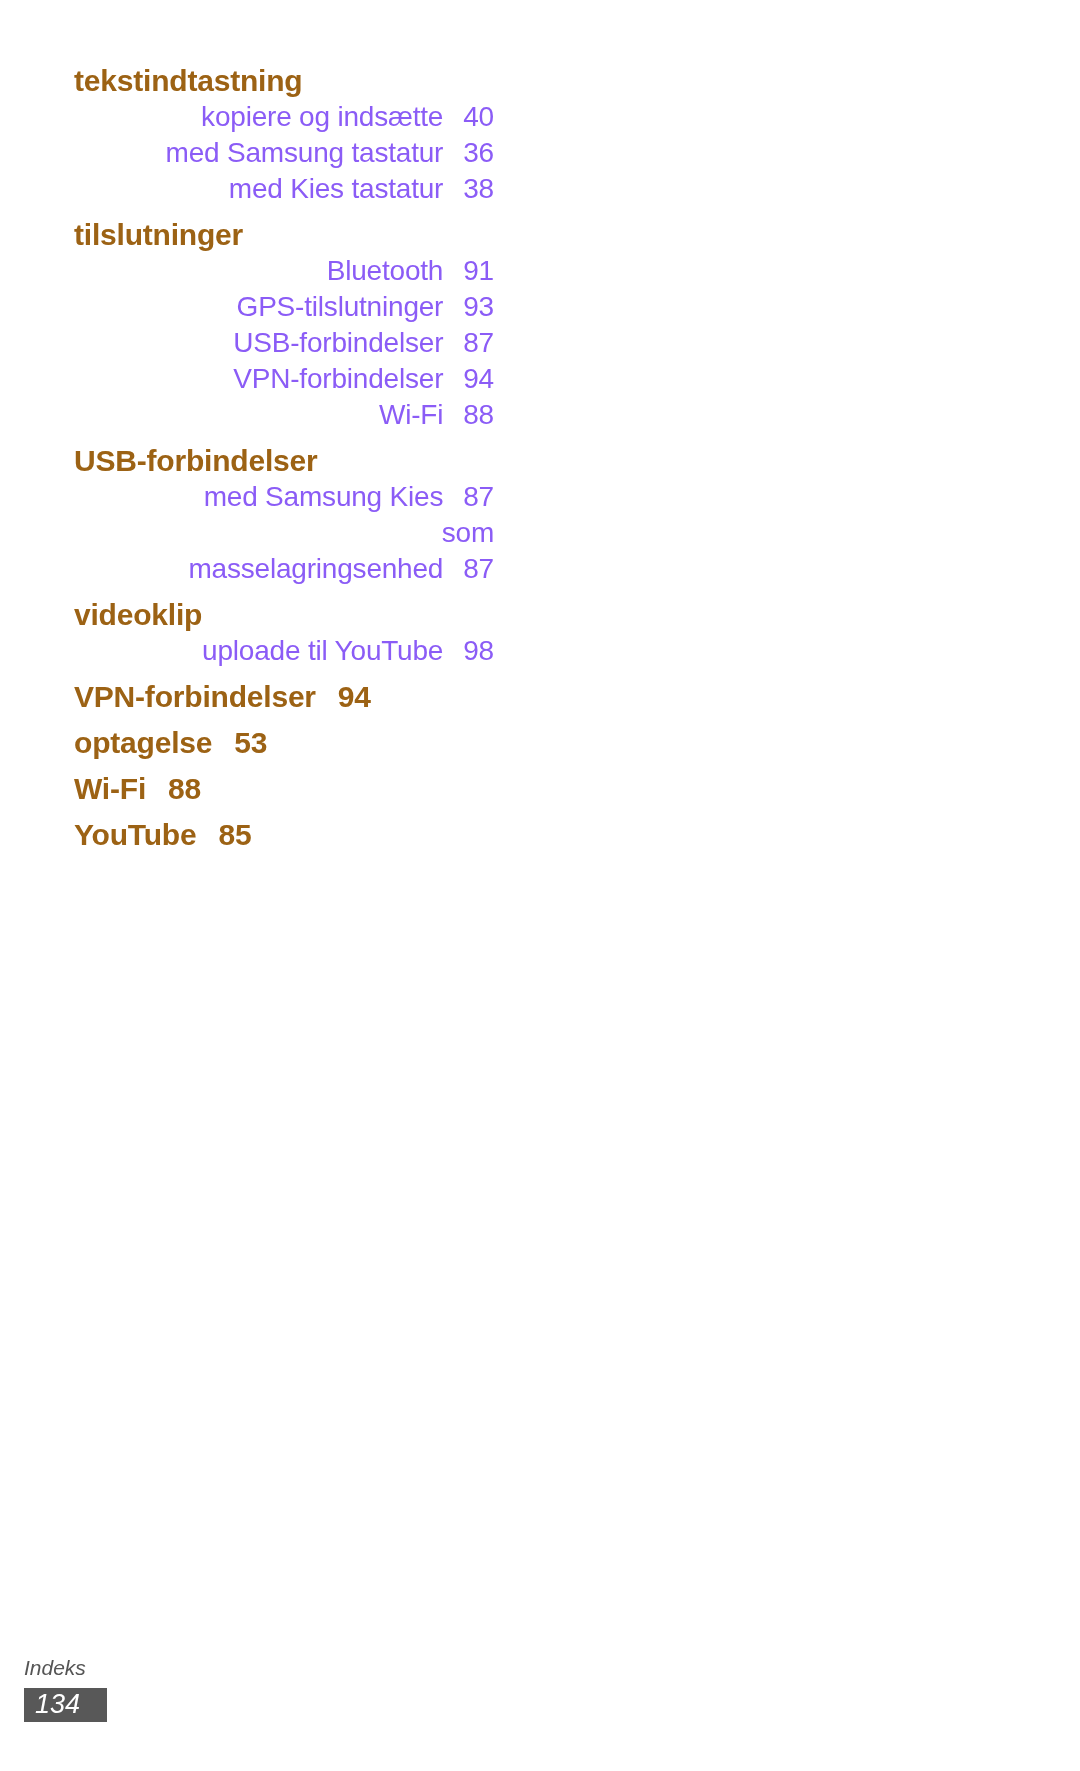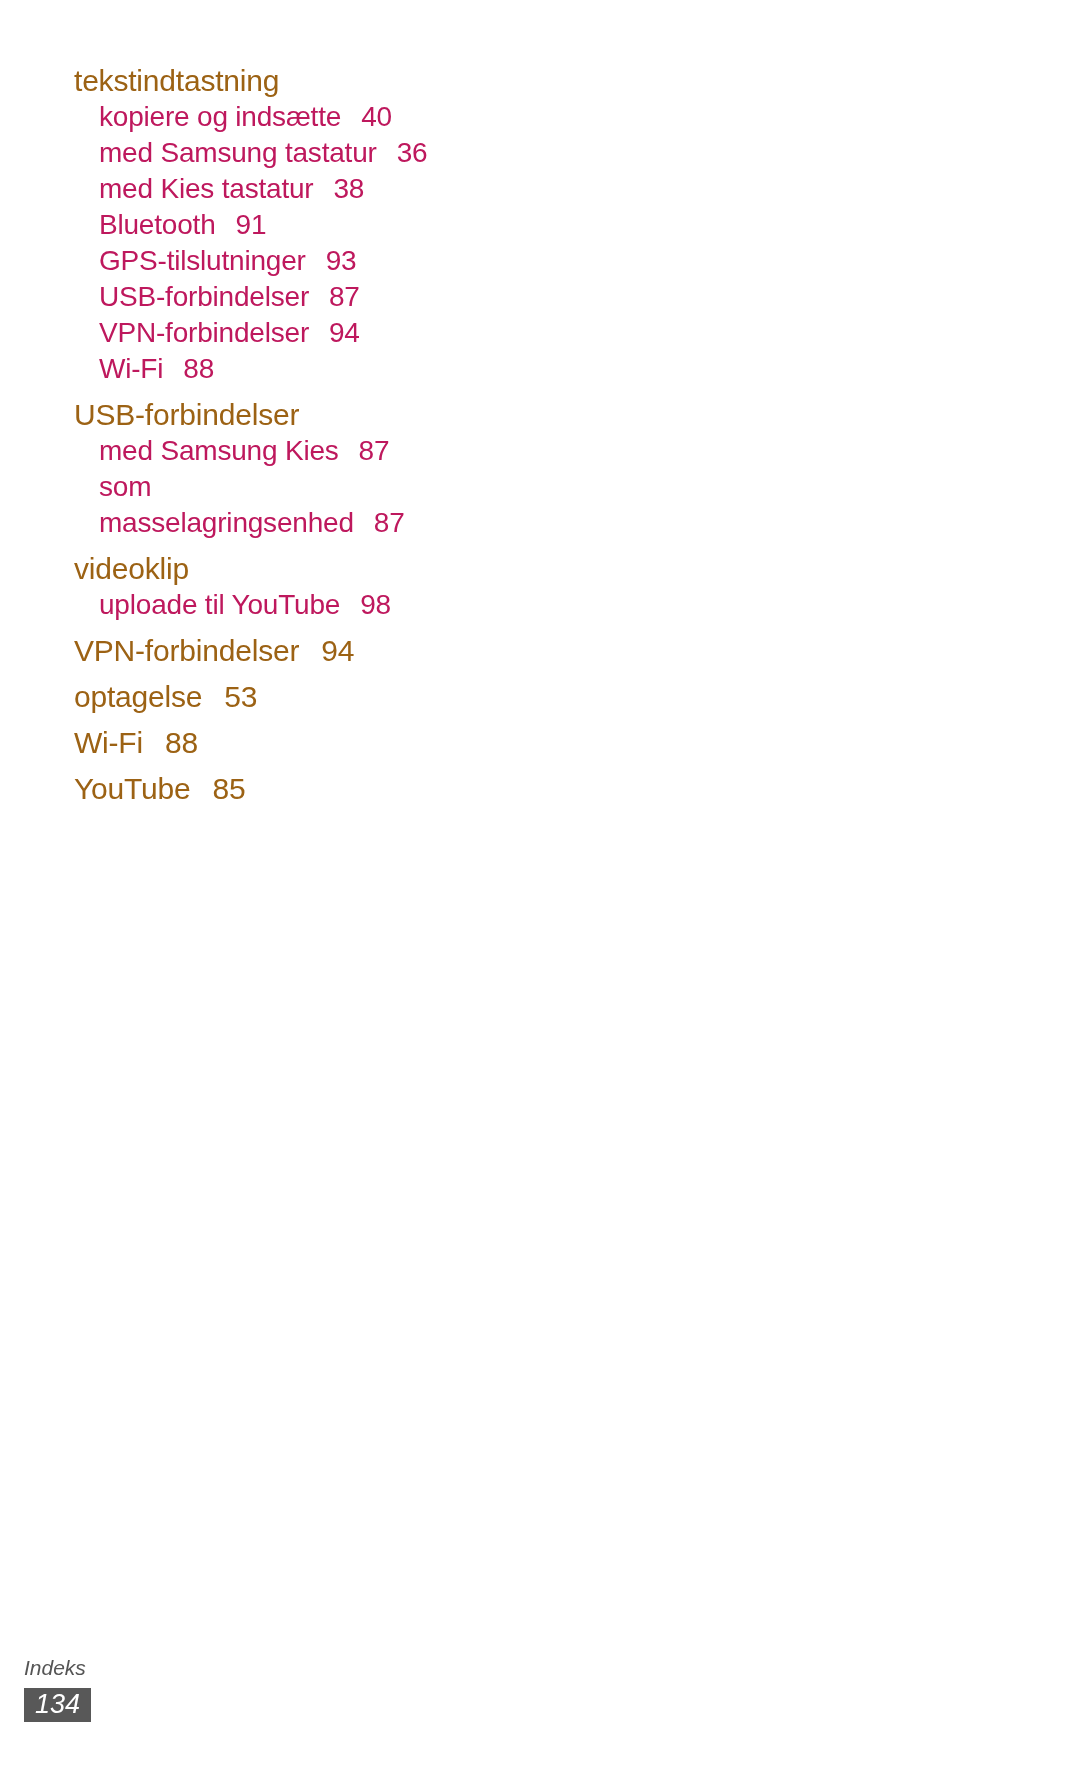--- a/index.html
+++ b/index.html
@@ -29,47 +29,48 @@
     left: 74px;
     top: 63px;
     width: 420px;
   }
 
   
   .group-heading {
     color: #9c6214;
     font-size: 30px;
     line-height: 36px;
-    font-weight: 400;
+    font-weight: 700;
     letter-spacing: -0.2px;
     white-space: nowrap;
     margin-top: 10px;
   }
   .group:first-child .group-heading {
     margin-top: 0;
   }
   .group-heading .pg {
     margin-left: 22px;
     color: #9c6214;
   }
 
   
   .entries {
     margin: 0;
     padding: 0;
     list-style: none;
   }
   .entry {
-    color: #be185d;
+    color: #8b5cf6;
     font-size: 28px;
     line-height: 36px;
     font-weight: 400;
     letter-spacing: -0.2px;
     padding-left: 25px;
     white-space: nowrap;
+    text-align: right;
   }
   .entry .pg {
     margin-left: 20px;
   }
   .entry .cont {
     display: block;
   }
 
   
   .footer {
@@ -88,21 +89,21 @@
     position: relative;
     left: 24px;
   }
   .footer-pagebox {
     display: inline-block;
     background: #585858;
     color: #ffffff;
     font-style: italic;
     font-size: 27px;
     line-height: 31px;
-    padding: 1px 11px 2px 11px;
+    padding: 1px 27px 2px 11px;
     margin-top: 7px;
     position: relative;
     left: 24px;
   }
 </style>
 </head>
 <body>
 
 <div id="index-page">
 
@@ -119,20 +120,23 @@
         <li class="entry">
           <span>med Samsung tastatur</span><span class="pg">36</span>
         </li>
         <li class="entry">
           <span>med Kies tastatur</span><span class="pg">38</span>
         </li>
       </ul>
     </div>
 
     <div class="group">
+      <div class="group-heading">
+        <span>tilslutninger</span>
+      </div>
       <ul class="entries">
         <li class="entry">
           <span>Bluetooth</span><span class="pg">91</span>
         </li>
         <li class="entry">
           <span>GPS-tilslutninger</span><span class="pg">93</span>
         </li>
         <li class="entry">
           <span>USB-forbindelser</span><span class="pg">87</span>
         </li>

